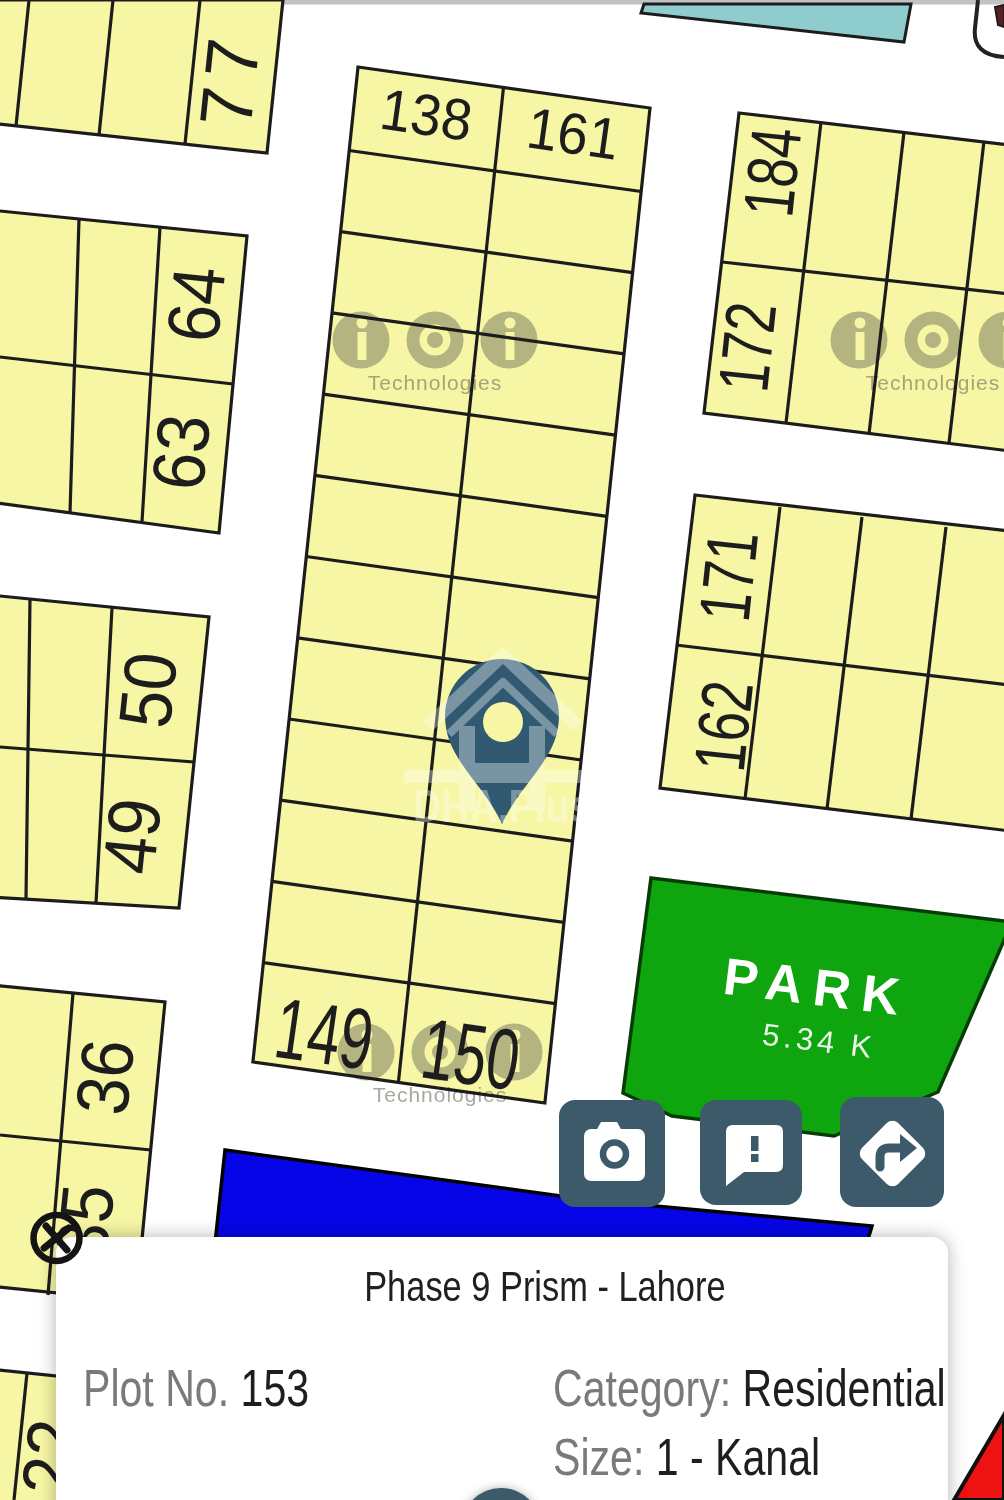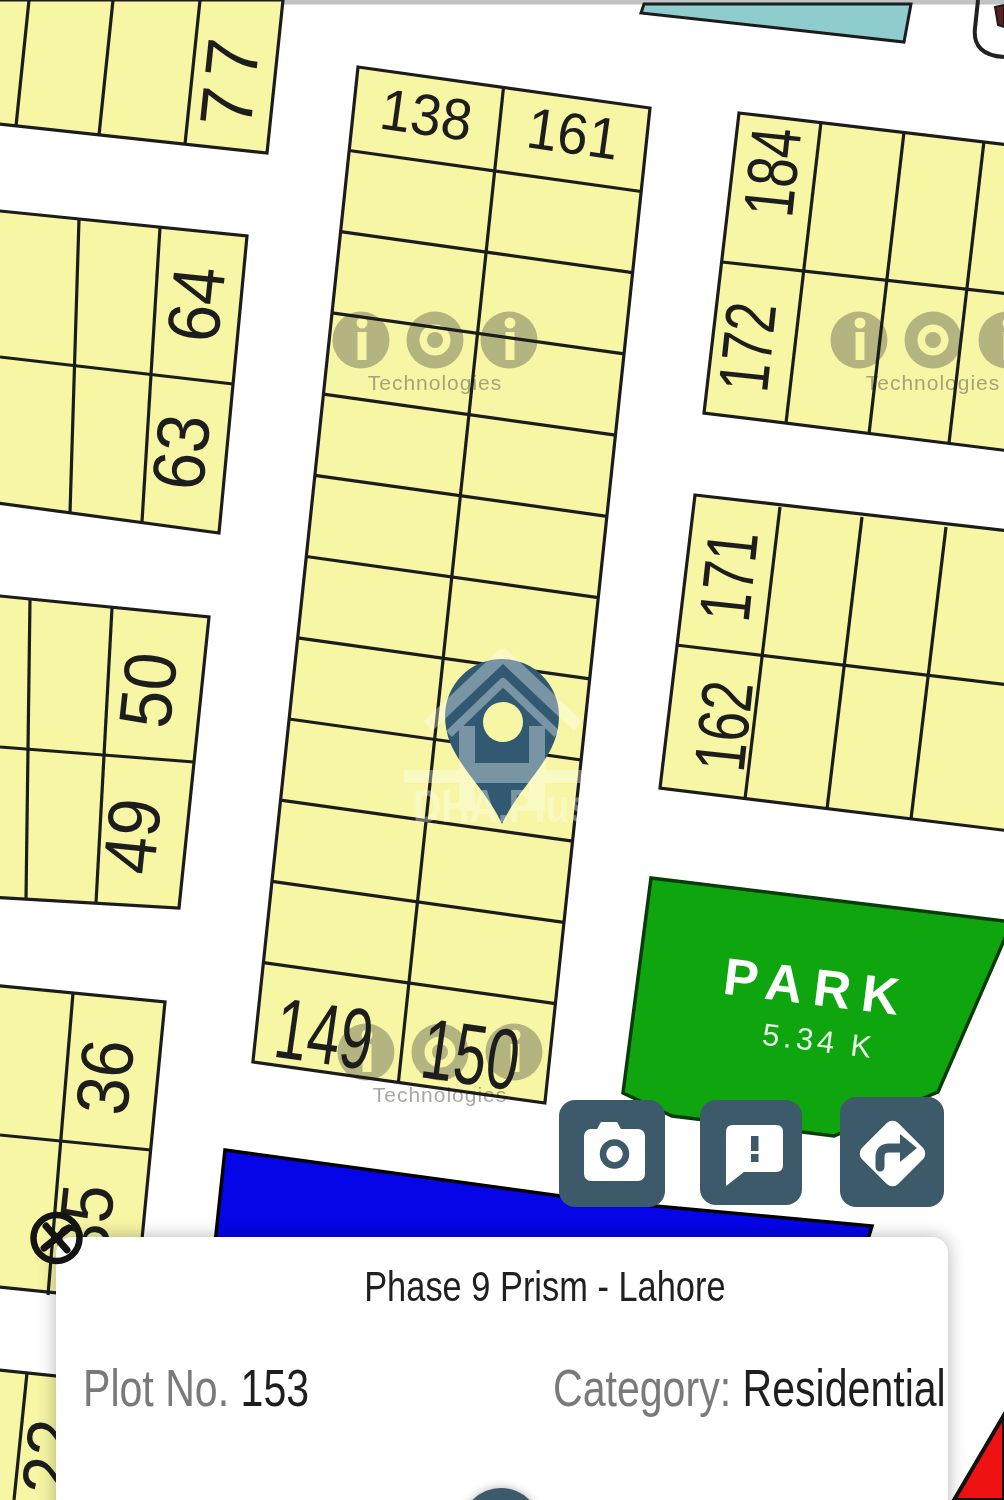--- a/index.html
+++ b/index.html
@@ -166,16 +166,17 @@
    <line x1="16" y1="16" x2="39" y2="38"></line>
    <line x1="39" y1="16" x2="16" y2="38"></line>
   </g>
  </svg>
 </div>
 
 <div class="card">
   <div class="ttl"><span>Phase 9 Prism - Lahore</span></div>
   <div class="row" style="left:27px;top:105px;"><span><span class="gy">Plot No.&nbsp;</span><span class="dk">153</span></span></div>
   <div class="row" style="left:497px;top:105px;"><span><span class="gy">Category:&nbsp;</span><span class="dk">Residential</span></span></div>
+  <div class="row" style="left:497px;top:174px;"><span><span class="gy">Size:&nbsp;</span><span class="dk">1 - Kanal</span></span></div>
 </div>
 
 <div class="abs" style="left:461px;top:1488px;width:80px;height:80px;border-radius:50%;
      background:#3d5a6b;box-shadow:0 0 10px rgba(0,0,0,0.3);z-index:25;"></div>
 
 </body></html>

